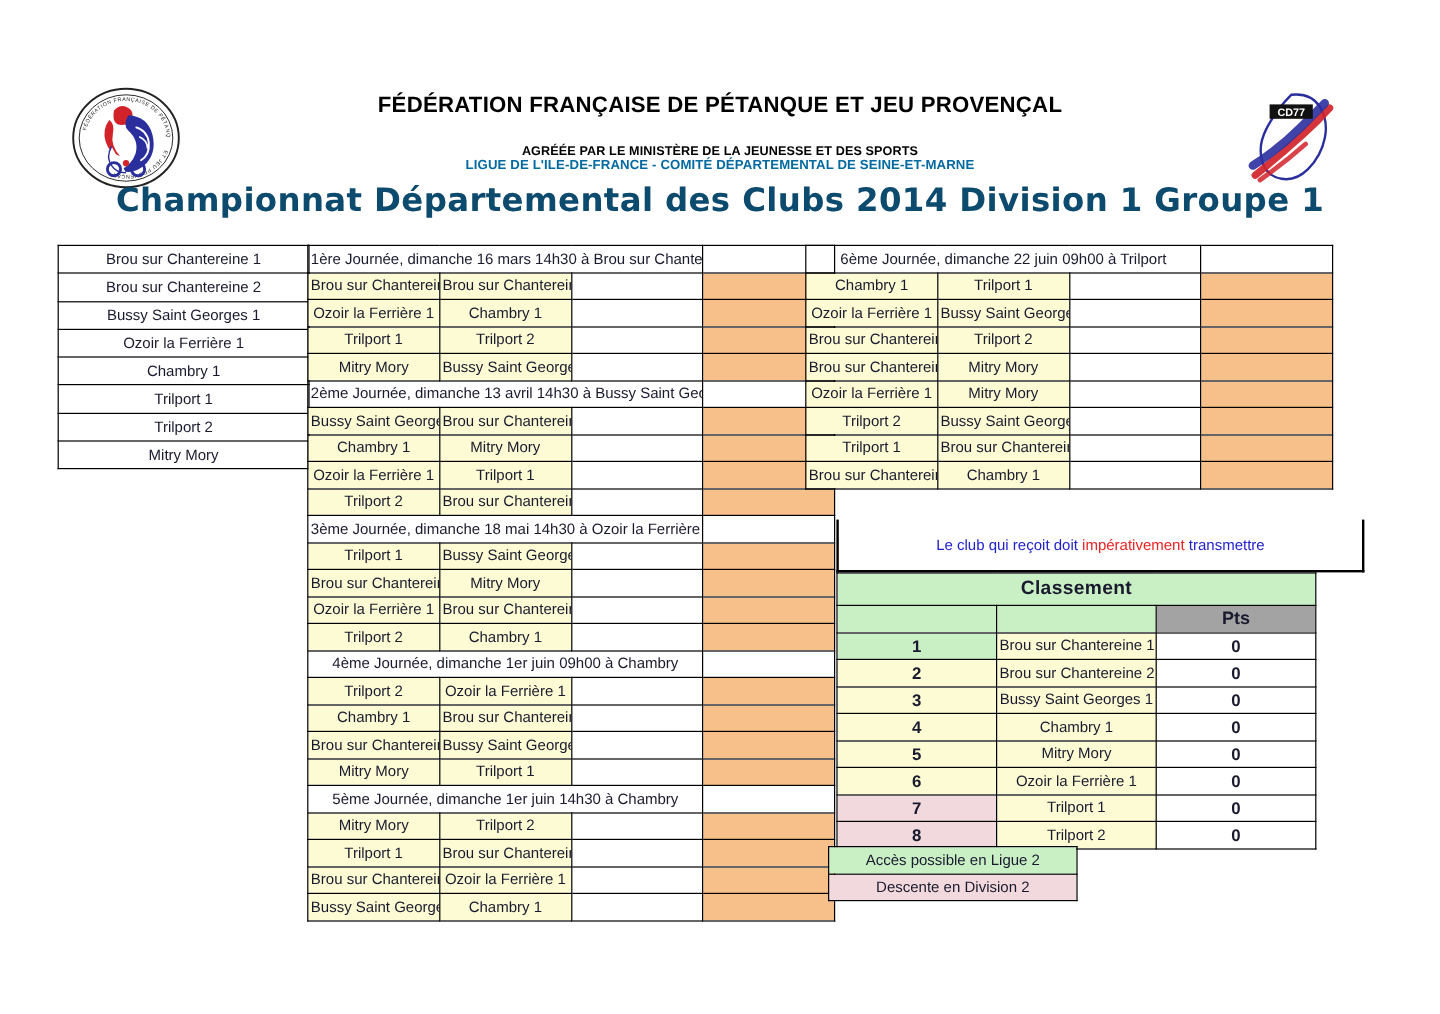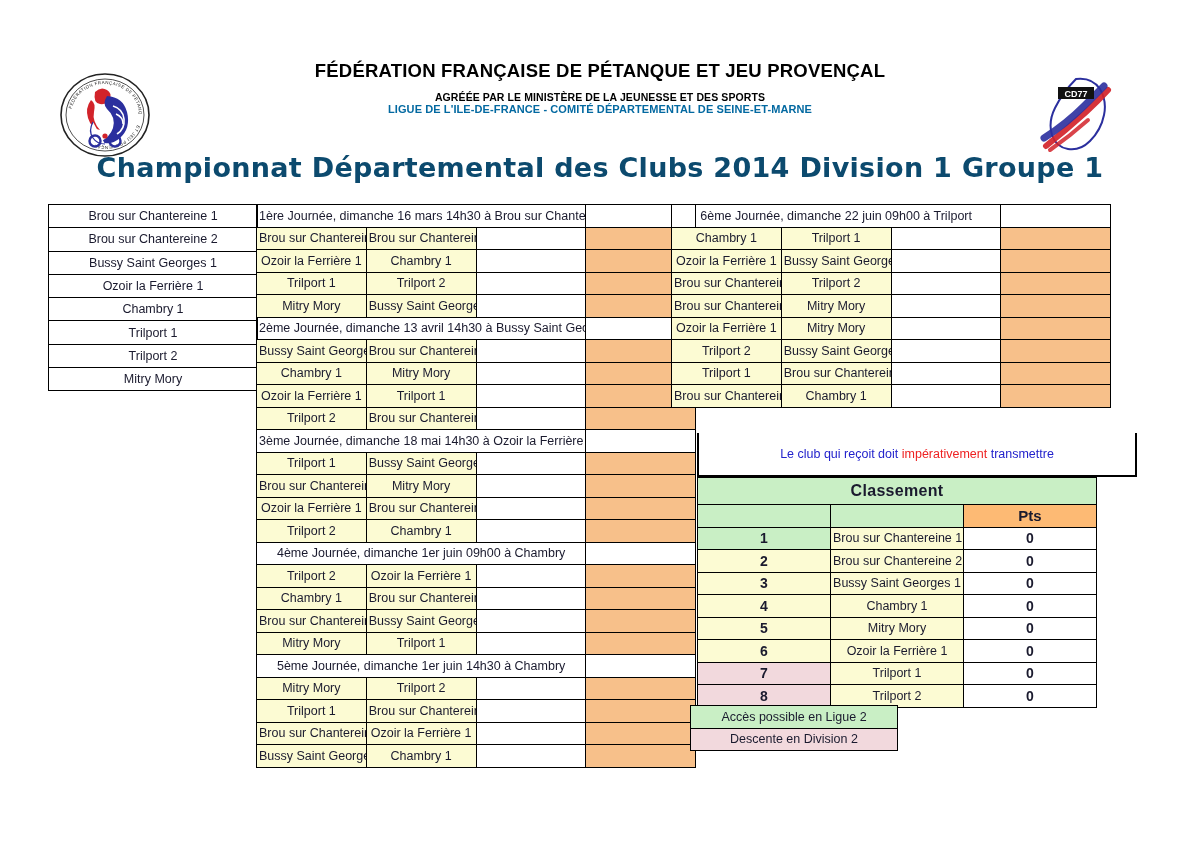--- a/index.html
+++ b/index.html
@@ -11,27 +11,27 @@
     color:#1a1a2e;
     position:relative;
     overflow:hidden;
   }
 
   
   .header{position:absolute;left:0;top:0;width:1200px;height:150px;}
   .logo-left{position:absolute;left:55px;top:70px;width:100px;height:90px;}
   .logo-right{position:absolute;left:1032px;top:76px;width:88px;height:78px;}
 
-  .fed-block{position:absolute;left:200px;top:60px;width:800px;text-align:center;}
+  .fed-block{position:absolute;left:200px;top:76px;width:800px;text-align:center;}
   .fed-title{
     font-size:18.5px;font-weight:bold;letter-spacing:.2px;
     color:#000;white-space:nowrap;
   }
   .fed-sub1{
-    font-size:10.5px;font-weight:bold;color:#000;margin-top:9px;
+    font-size:10.5px;font-weight:bold;color:#000;margin-top:22px;
     letter-spacing:.1px;white-space:nowrap;
   }
   .fed-sub2{
     font-size:11px;font-weight:bold;color:#0369a1;
     letter-spacing:.1px;white-space:nowrap;
   }
 
   .main-title{
     position:absolute;left:0;top:152px;width:1200px;text-align:center;
     font-size:27px;font-weight:bold;color:#0c4a6e;
@@ -90,21 +90,21 @@
   #classement td{height:21.5px;font-size:12.5px;}
   #classement .c-rank{width:180px;font-weight:bold;font-size:14px;}
   #classement .c-team{width:175px;}
   #classement .c-pts{width:45px;font-weight:bold;font-size:14px;}
   #classement .c-title{
     font-weight:bold;font-size:16px;height:26px;background:#C9EFC5;
     letter-spacing:.3px;
     margin-top:40px;
   }
   #classement .c-head-blank{background:#C9EFC5;}
-  #classement .c-head-pts{background:#fdba74;font-weight:bold;font-size:15px;}
+  #classement .c-head-pts{background:#a3a3a3;font-weight:bold;font-size:15px;}
 
   
   #legend{left:690px;top:705px;width:208px;}
   #legend td{height:21.5px;font-size:12.5px;}
 </style>
 </head>
 <body>
 
 <div class="header">
 

